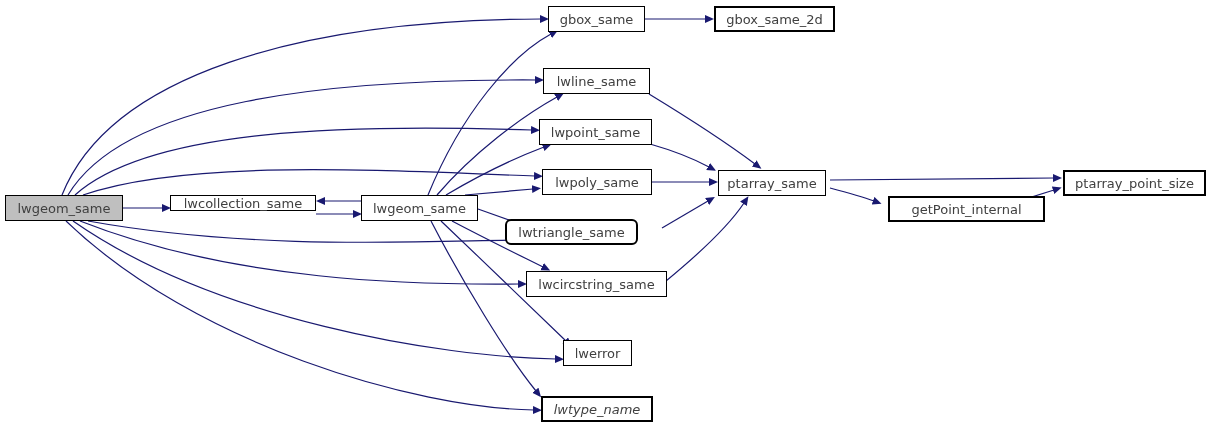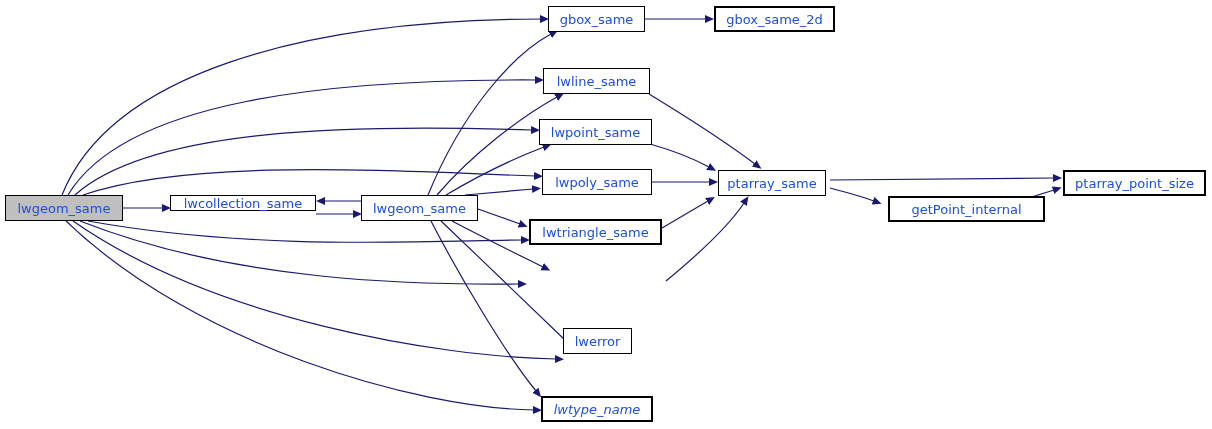--- a/index.html
+++ b/index.html
@@ -23,21 +23,21 @@
     height: 429px;
   }
   .node {
     position: absolute;
     box-sizing: border-box;
     display: flex;
     align-items: center;
     justify-content: center;
     background: #ffffff;
     border: 1px solid #000000;
-    color: #1d4ed8;
+    color: #404040;
     font-size: 13px;
     line-height: 1;
     white-space: nowrap;
     cursor: pointer;
   }
   .node.b2 { border-width: 2px; }
   .node.highlighted { background: #bfbfbf; }
 </style>
 </head>
 <body>
@@ -79,19 +79,20 @@
       <path d="M1016,202 L1054,190" fill="none" stroke="#191970" stroke-width="1.2" marker-end="url(#arrowhead)"></path>
     </svg>
     <div class="node highlighted" style="left: 5px; top: 195px; width: 118px; height: 26px;">lwgeom_same</div>
     <div class="node" style="left: 170px; top: 195px; width: 146px; height: 16px;">lwcollection_same</div>
     <div class="node" style="left: 361px; top: 195px; width: 117px; height: 26px;">lwgeom_same</div>
     <div class="node" style="left: 548px; top: 6px; width: 97px; height: 26px;">gbox_same</div>
     <div class="node b2" style="left: 714px; top: 6px; width: 121px; height: 26px;">gbox_same_2d</div>
     <div class="node" style="left: 543px; top: 68px; width: 107px; height: 26px;">lwline_same</div>
     <div class="node" style="left: 539px; top: 119px; width: 113px; height: 26px;">lwpoint_same</div>
     <div class="node" style="left: 542px; top: 169px; width: 110px; height: 26px;">lwpoly_same</div>
-    <div class="node b2" style="left: 529px; top: 219px; width: 133px; height: 26px;">lwtriangle_same</div>
-    <div class="node" style="left: 563px; top: 328px; width: 69px; height: 26px;">lwerror</div>
+    <div class="node b2" style="left: 505px; top: 219px; width: 133px; height: 26px; border-radius: 6px;">lwtriangle_same</div>
+    <div class="node" style="left: 526px; top: 271px; width: 141px; height: 26px;">lwcircstring_same</div>
+    <div class="node" style="left: 563px; top: 340px; width: 69px; height: 26px;">lwerror</div>
     <div class="node b2" style="left: 541px; top: 396px; width: 112px; height: 26px; font-style: italic;">lwtype_name</div>
     <div class="node" style="left: 718px; top: 170px; width: 108px; height: 26px;">ptarray_same</div>
     <div class="node b2" style="left: 888px; top: 196px; width: 157px; height: 26px;">getPoint_internal</div>
     <div class="node b2" style="left: 1063px; top: 170px; width: 143px; height: 26px;">ptarray_point_size</div>
   </div>
 
 </body></html>

